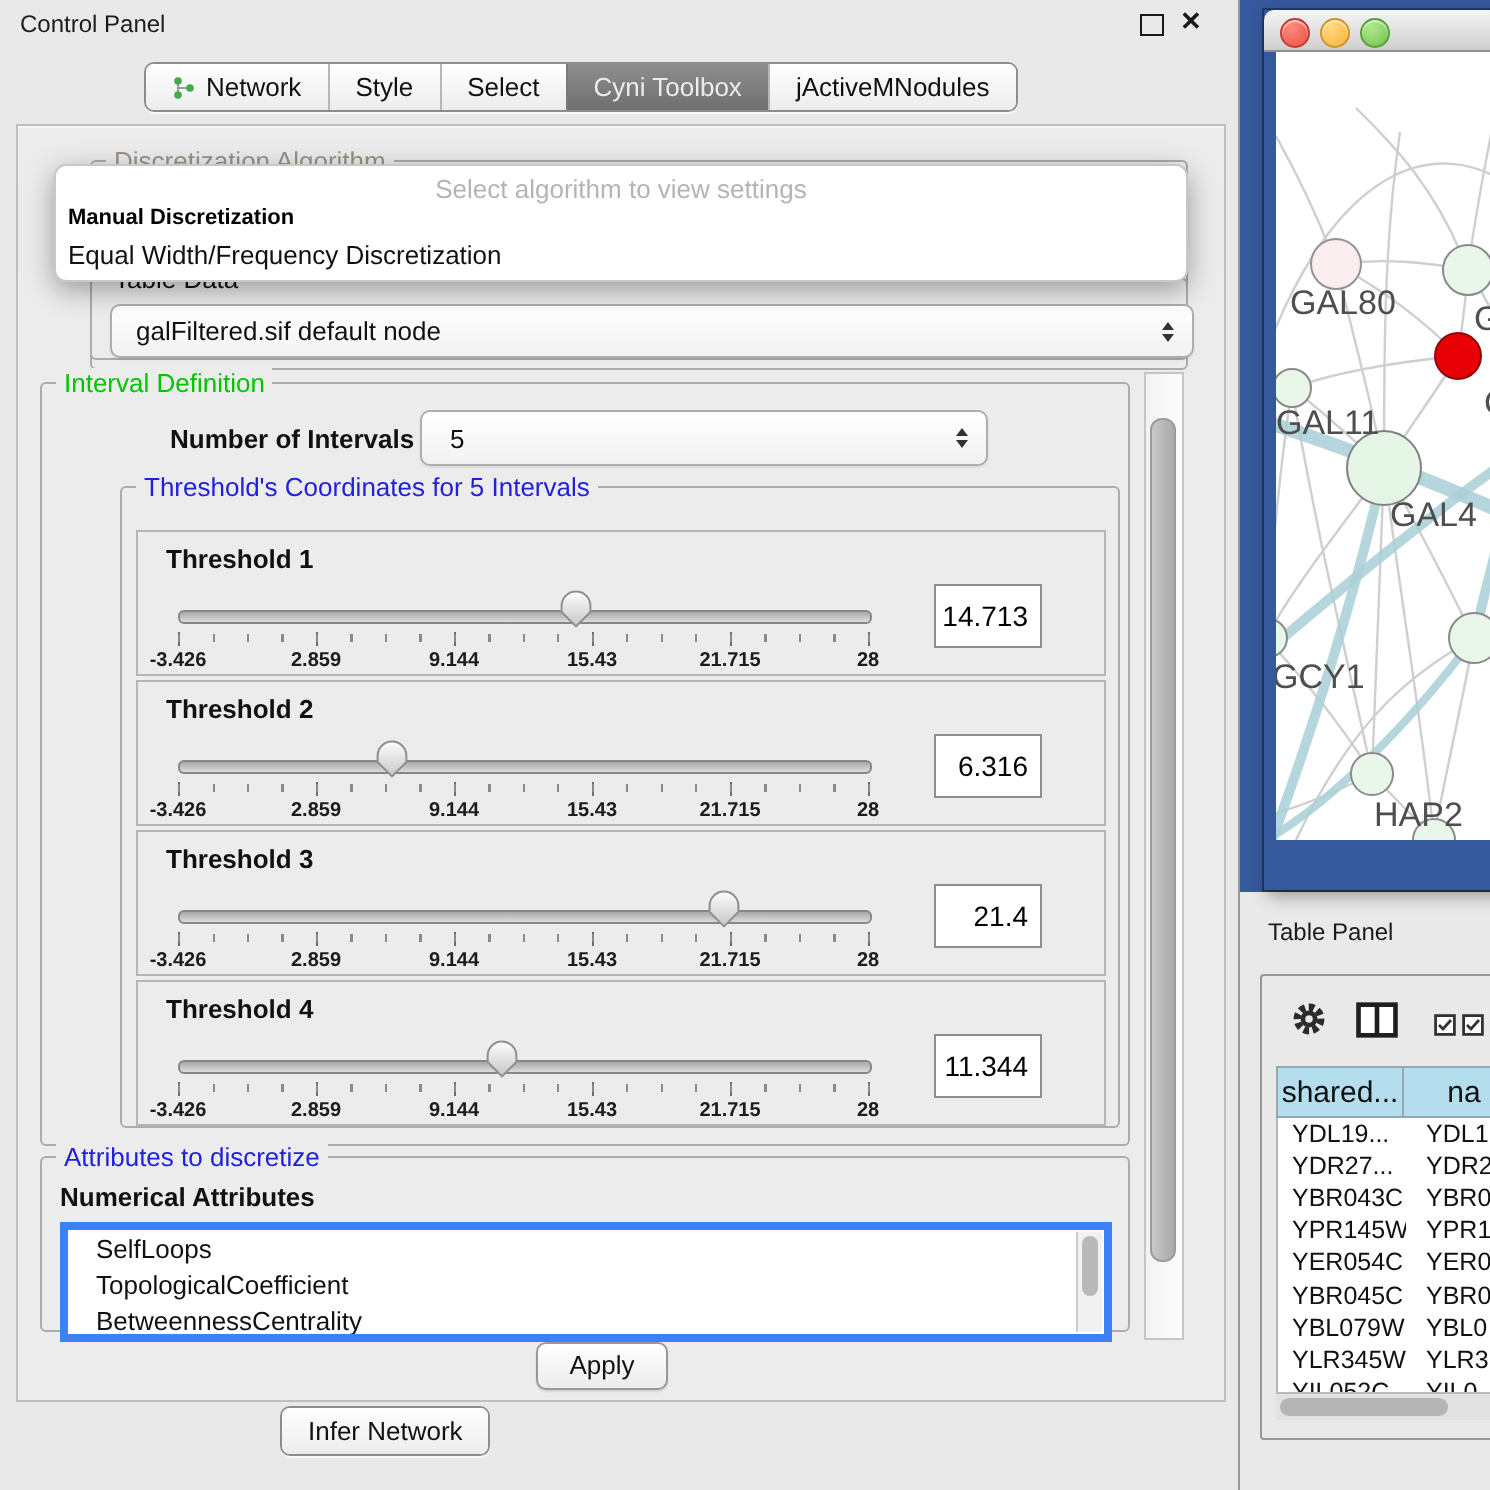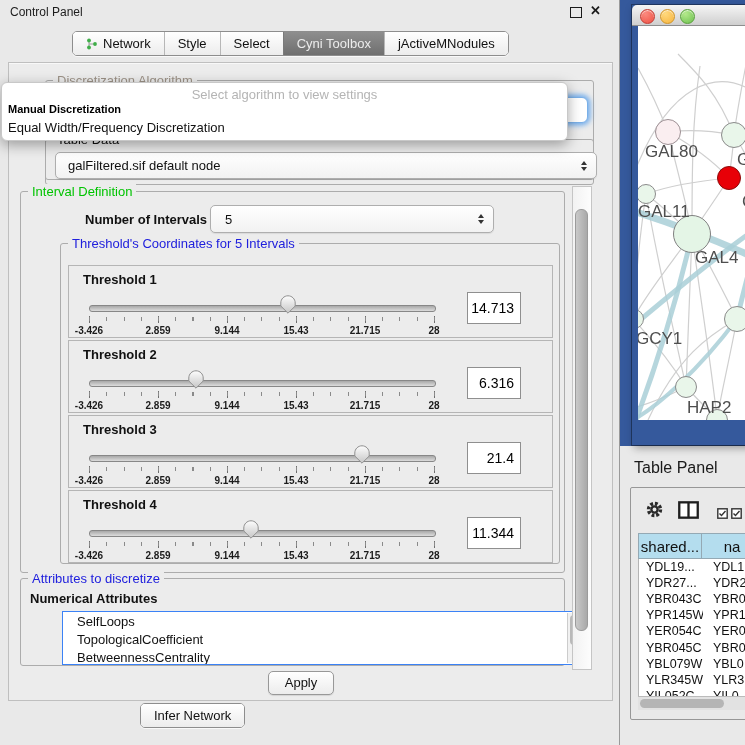--- a/index.html
+++ b/index.html
@@ -27,21 +27,21 @@
   
   .combo{background:linear-gradient(#ffffff,#f2f2f2);border:1px solid #aeaeae;border-radius:5px;
          font-size:13px;display:flex;align-items:center;padding-left:12px;box-shadow:0 1px 1px rgba(0,0,0,.08);}
   .spin{position:absolute;right:9px;top:50%;transform:translateY(-50%);display:flex;flex-direction:column;gap:2px;}
   .spin i{display:block;width:0;height:0;border-left:3.5px solid transparent;border-right:3.5px solid transparent;}
   .spin .up{border-bottom:4.5px solid #333;}
   .spin .dn{border-top:4.5px solid #333;}
   .btn{background:linear-gradient(#ffffff,#ececec);border:1px solid #989898;border-radius:5px;
        font-size:13px;text-align:center;line-height:21px;box-shadow:0 1px 1px rgba(0,0,0,.1);}
   
-  .popup{left:1px;top:82px;width:565px;height:57px;background:#fff;border:1px solid #c8c8c8;
+  .popup{left:27px;top:82px;width:565px;height:57px;background:#fff;border:1px solid #c8c8c8;
          border-radius:6px;box-shadow:0 4px 14px rgba(0,0,0,.35);z-index:10;}
   .popup .hint{position:absolute;left:0;right:0;top:4px;text-align:center;font-size:13px;color:#b4b4b4;}
   .popup .opt1{position:absolute;left:6px;top:20px;font-size:11px;font-weight:bold;color:#000;}
   .popup .opt2{position:absolute;left:6px;top:37px;font-size:13px;color:#111;}
   .focus-combo{left:58px;top:97px;width:528px;height:24px;border-radius:6px;background:#fff;
                border:1px solid #7ab0e8;box-shadow:0 0 5px 2.5px rgba(77,154,235,.75);z-index:1;}
   
   .th-panel{position:absolute;left:68px;width:483px;height:71px;background:#ececec;border:1px solid #b5b5b5;}
   .th-label{position:absolute;left:14px;top:6px;font-size:13px;font-weight:bold;}
   .sliderzone{position:absolute;left:20px;top:0;width:345px;height:71px;}
@@ -54,34 +54,34 @@
   .scale-lbl{position:absolute;top:59px;transform:translateX(-50%);font-size:10px;font-weight:bold;
              color:#1c1c1c;white-space:nowrap;}
   .th-value{position:absolute;left:398px;top:26px;width:54px;height:32px;border:1px solid #8f8f8f;
             background:#fff;font-family:"Liberation Sans",sans-serif;font-size:14px;text-align:right;
             padding:0 6px 0 0;box-sizing:border-box;}
   
   .vsb{left:572px;top:186px;width:18px;height:482px;background:linear-gradient(to right,#f2f2f2,#fdfdfd);
        border:1px solid #c5c5c5;}
   .vsb .thumb-v{position:absolute;left:2px;top:22px;width:11px;height:420px;border-radius:6px;
        background:linear-gradient(to right,#c9c9c9,#a9a9a9);border:1px solid #9b9b9b;}
-  .list{background:#fff;border:1px solid #3b82f6;overflow:hidden;margin-left:32px;}
+  .list{background:#fff;border:4px solid #3b82f6;overflow:hidden;}
   .list .item{font-size:13px;padding:2px 0 1px 14px;}
   .lsb{position:absolute;right:1px;top:1px;width:12px;height:50px;background:#f1f1f1;border-left:1px solid #ccc;}
   .lsb .thumb-v2{position:absolute;left:1.5px;top:2px;width:8px;height:30px;border-radius:4px;background:#b9b9b9;}
   
   .desktop{left:620px;top:0;width:125px;height:446px;background:#35599c;}
   .macwin{left:632px;top:5px;width:128px;height:440px;box-shadow:0 0 0 1px rgba(0,0,0,.35),2px 3px 8px rgba(0,0,0,.35);}
   .mw-title{position:absolute;left:0;top:0;width:100%;height:20px;border-radius:5px 0 0 0;
             background:linear-gradient(#f5f5f5,#cfcfcf);border-bottom:1px solid #8e8e8e;}
   .light{position:absolute;top:3.5px;width:13px;height:13px;border-radius:50%;box-shadow:inset 0 1px 1px rgba(255,255,255,.7);}
   .canvas{position:absolute;left:6px;top:21px;width:122px;height:394px;background:#fff;overflow:hidden;}
   .node{position:absolute;border-radius:50%;box-sizing:border-box;}
   .nlabel{position:absolute;font-size:17px;color:#4e4e4e;white-space:nowrap;}
-  .tp-title{left:634px;top:459px;font-size:16px;color:#1a1a1a;}
+  .tp-title{left:634px;top:459px;font-size:12px;color:#1a1a1a;}
   .twin{left:630px;top:487px;width:130px;height:231px;background:#e9e9e9;border:1px solid #979797;border-radius:2px;}
   .hcell{position:absolute;top:45px;height:26px;background:#b4ddee;border:1px solid #94a9b4;box-sizing:border-box;
          font-size:15px;display:flex;align-items:center;justify-content:center;overflow:hidden;}
   .rows{position:absolute;left:7px;top:71px;width:126px;height:137px;background:#fff;overflow:hidden;
         border-left:1px solid #b5b5b5;}
   .trow{display:flex;height:16.1px;font-size:12.5px;align-items:center;}
   .trow .c1{width:57px;padding-left:7px;overflow:hidden;white-space:nowrap;}
   .trow .c2{padding-left:10px;overflow:hidden;white-space:nowrap;text-align:center;}
   .hsb{position:absolute;left:7px;top:208px;width:126px;height:13px;background:#e2e2e2;border-top:1px solid #bbb;}
   .hsb .thumb-h{position:absolute;left:2px;top:2px;width:84px;height:9px;border-radius:4.5px;background:#b5b5b5;}

